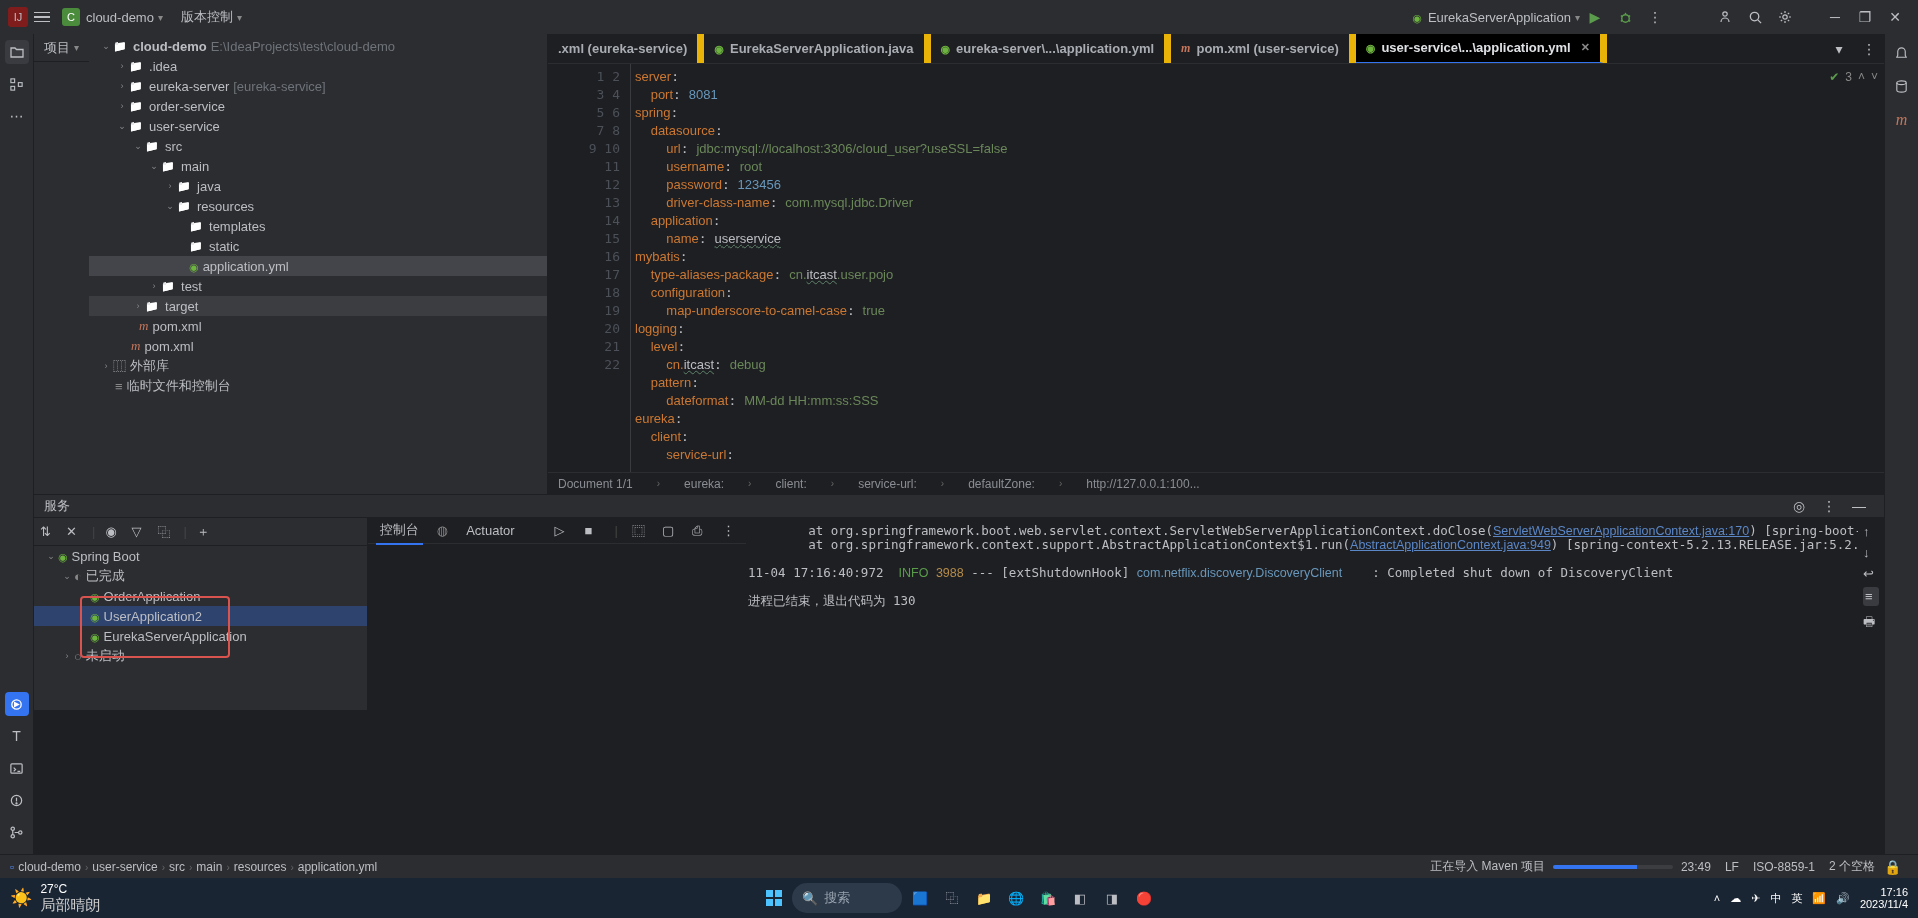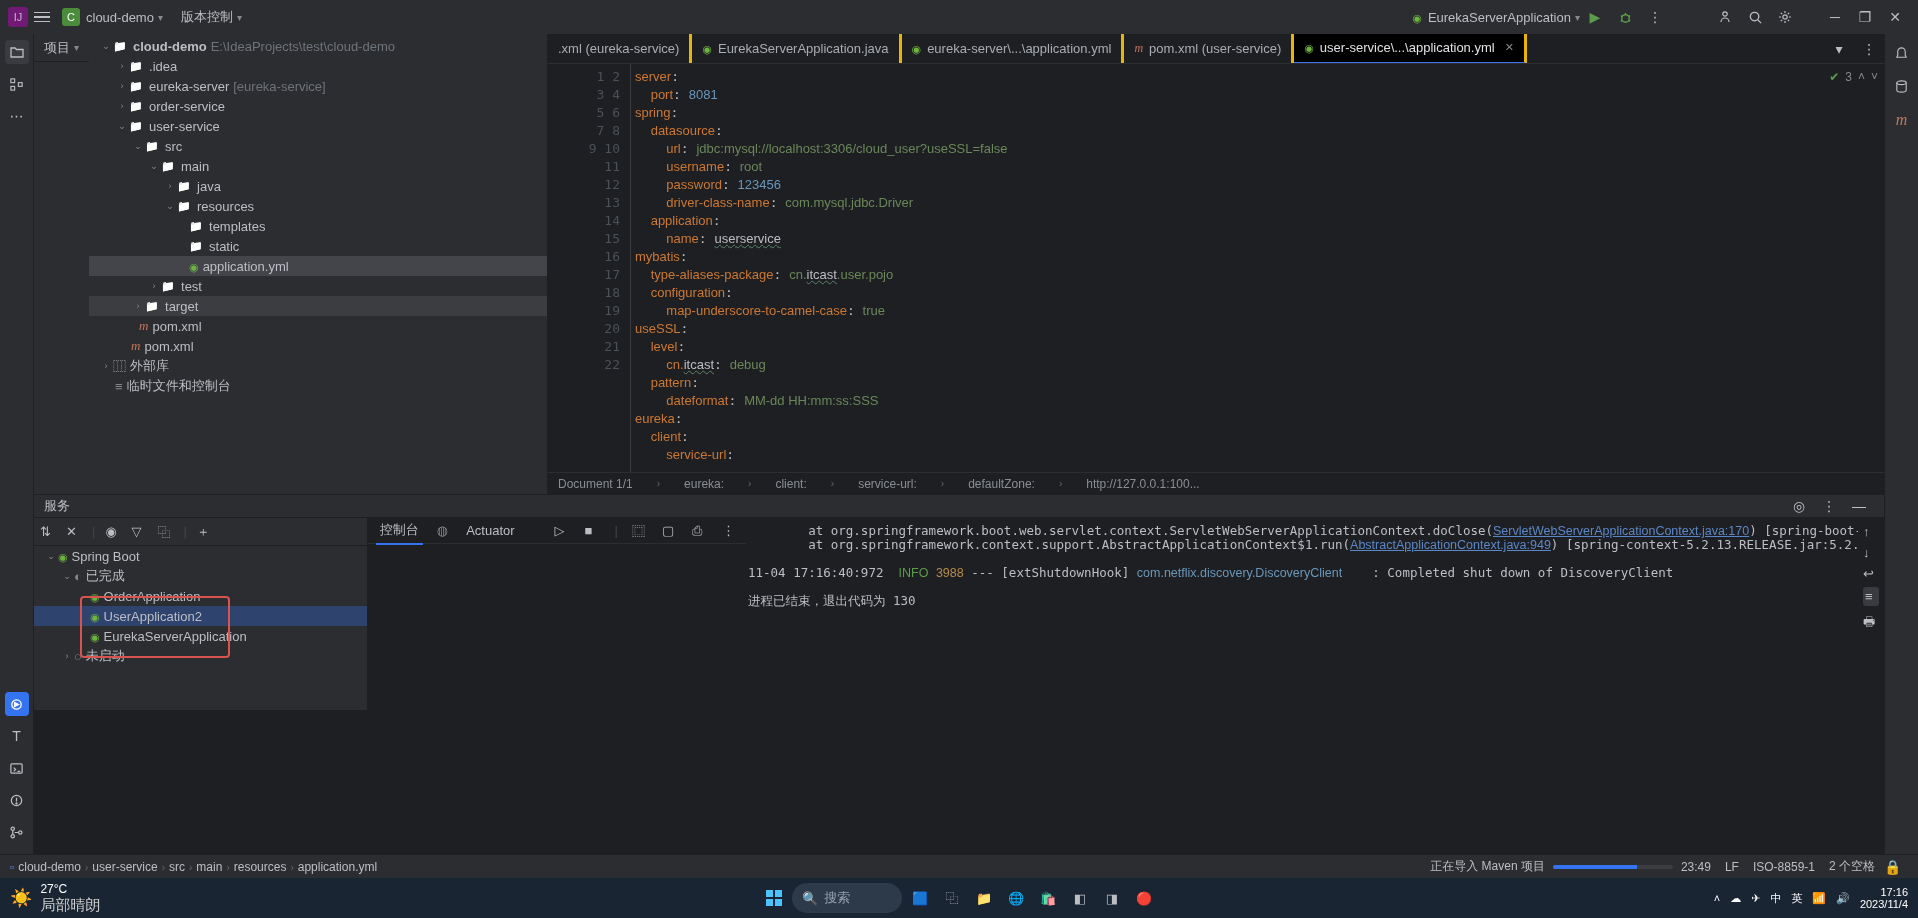--- a/index.html
+++ b/index.html
@@ -1,18 +1,18 @@
 <!DOCTYPE html>
 <html><head>
 <meta charset="utf-8">
 <style>
 * { margin:0; padding:0; box-sizing:border-box; font-family:"Segoe UI","Microsoft YaHei",sans-serif; }
 body { background:#1e1f22; color:#bcbec4; font-size:13px; overflow:hidden; width:1918px; height:918px; position:relative; }
 .topbar { height:34px; display:flex; align-items:center; padding:0 8px; background:#2b2d30; }
-.sq { width:20px; height:20px; background:#701a75; display:flex; align-items:center; justify-content:center; border-radius:3px; margin-right:6px; font-size:11px; }
+.sq { width:20px; height:20px; background:#7f1d1d; display:flex; align-items:center; justify-content:center; border-radius:3px; margin-right:6px; font-size:11px; }
 .menu-btn { display:flex; flex-direction:column; gap:3px; width:16px; cursor:pointer; margin-right:12px; }
 .menu-btn span { height:1.5px; background:#bcbec4; }
 .proj-badge { background:#4a8c3b; width:18px; height:18px; border-radius:3px; display:flex; align-items:center; justify-content:center; color:#fff; font-size:11px; margin-right:6px; }
 .chev { font-size:10px; color:#888; margin-left:4px; }
 .spacer { flex:1; }
 .top-icon { width:24px; height:24px; display:flex; align-items:center; justify-content:center; cursor:pointer; margin:0 3px; font-size:14px; color:#bcbec4; }
 .run-ico { color:#5a9c4b; }
 .bug-ico { color:#5a9c4b; }
 .left-gutter { position:absolute; left:0; top:34px; width:34px; height:calc(100% - 80px); background:#2b2d30; display:flex; flex-direction:column; align-items:center; padding-top:6px; gap:8px; border-right:1px solid #1e1f22;}
 .right-gutter { position:absolute; right:0; top:34px; width:34px; height:calc(100% - 80px); background:#2b2d30; display:flex; flex-direction:column; align-items:center; padding-top:6px; gap:10px; border-left:1px solid #1e1f22;}
@@ -24,21 +24,21 @@
 .tree { flex:1; overflow:auto; padding-top:2px; }
 .tree-row { height:20px; display:flex; align-items:center; cursor:pointer; white-space:nowrap; }
 .tree-row.sel { background:#3b3d41; }
 .tree-row.hl { background:#43454a; }
 .tw { display:inline-block; width:14px; text-align:center; font-size:9px; color:#888; }
 .ico { display:inline-block; width:16px; height:16px; margin-right:4px; vertical-align:middle; }
 .folder-ico::before{content:"📁";font-size:11px; filter:grayscale(1) brightness(1.3);}
 .folder-orange { color:#c07b3e; }
 .editor { flex:1; display:flex; flex-direction:column; background:#1e1f22; }
 .tabs { height:30px; display:flex; align-items:center; border-bottom:1px solid #2b2d30; overflow:hidden; }
-.tab { height:30px; display:flex; align-items:center; padding:0 10px; gap:6px; cursor:pointer; white-space:nowrap; border-right:3px solid #eab308; color:#a9adb3; }
+.tab { height:30px; display:flex; align-items:center; padding:0 10px; gap:6px; cursor:pointer; white-space:nowrap; border-right:7px solid #eab308; color:#a9adb3;font-weight:bold; }
 .tab.active { background:#000000; border-bottom:2px solid #3574f0; color:#dfe1e5;justify-content:space-between;}
 .tab-close { font-size:11px; color:#888; margin-left:4px;}
 .code-wrap { flex:1; display:flex; position:relative; overflow:hidden;}
 .gutter-ln { width:48px; text-align:right; padding-right:10px; color:#4b5059; font-family:Consolas,monospace; font-size:13px; line-height:18px; padding-top:4px; user-select:none;margin-left:34px;}
 .code { flex:1; font-family:Consolas,monospace; font-size:13px; line-height:18px; padding-top:4px; white-space:pre; color:#bcbec4; position:relative; padding-left:4px; border-left:1px solid #313438;}
 .code::before { content:""; position:absolute; left:-1px; top:0; bottom:0; border-left:1px solid #393b40;}
 .k-key { color:#cc7832; }
 .k-str { color:#6a8759; }
 .k-num { color:#6897bb; }
 .und { text-decoration:underline wavy #5f826b; text-decoration-thickness:1px;}
@@ -352,21 +352,21 @@
     <span class="k-key">url</span>: <span class="k-str">jdbc:mysql://localhost:3306/cloud_user?useSSL=false</span>
     <span class="k-key">username</span>: <span class="k-str">root</span>
     <span class="k-key">password</span>: <span class="k-num">123456</span>
     <span class="k-key">driver-class-name</span>: <span class="k-str">com.mysql.jdbc.Driver</span>
   <span class="k-key">application</span>:
     <span class="k-key">name</span>: <span class="und">userservice</span>
 <span class="k-key">mybatis</span>:
   <span class="k-key">type-aliases-package</span>: <span class="k-str">cn.</span><span class="und">itcast</span><span class="k-str">.user.pojo</span>
   <span class="k-key">configuration</span>:
     <span class="k-key">map-underscore-to-camel-case</span>: <span class="k-str">true</span>
-<span class="k-key">useSSL</span>:
+<span class="k-key">logging</span>:
   <span class="k-key">level</span>:
     <span class="k-key">cn.</span><span class="und">itcast</span>: <span class="k-str">debug</span>
   <span class="k-key">pattern</span>:
     <span class="k-key">dateformat</span>: <span class="k-str">MM-dd HH:mm:ss:SSS</span>
 <span class="k-key">eureka</span>:
   <span class="k-key">client</span>:
     <span class="k-key">service-url</span>:
 </div>
       <div class="inspections">
         <span class="check">✔</span>

